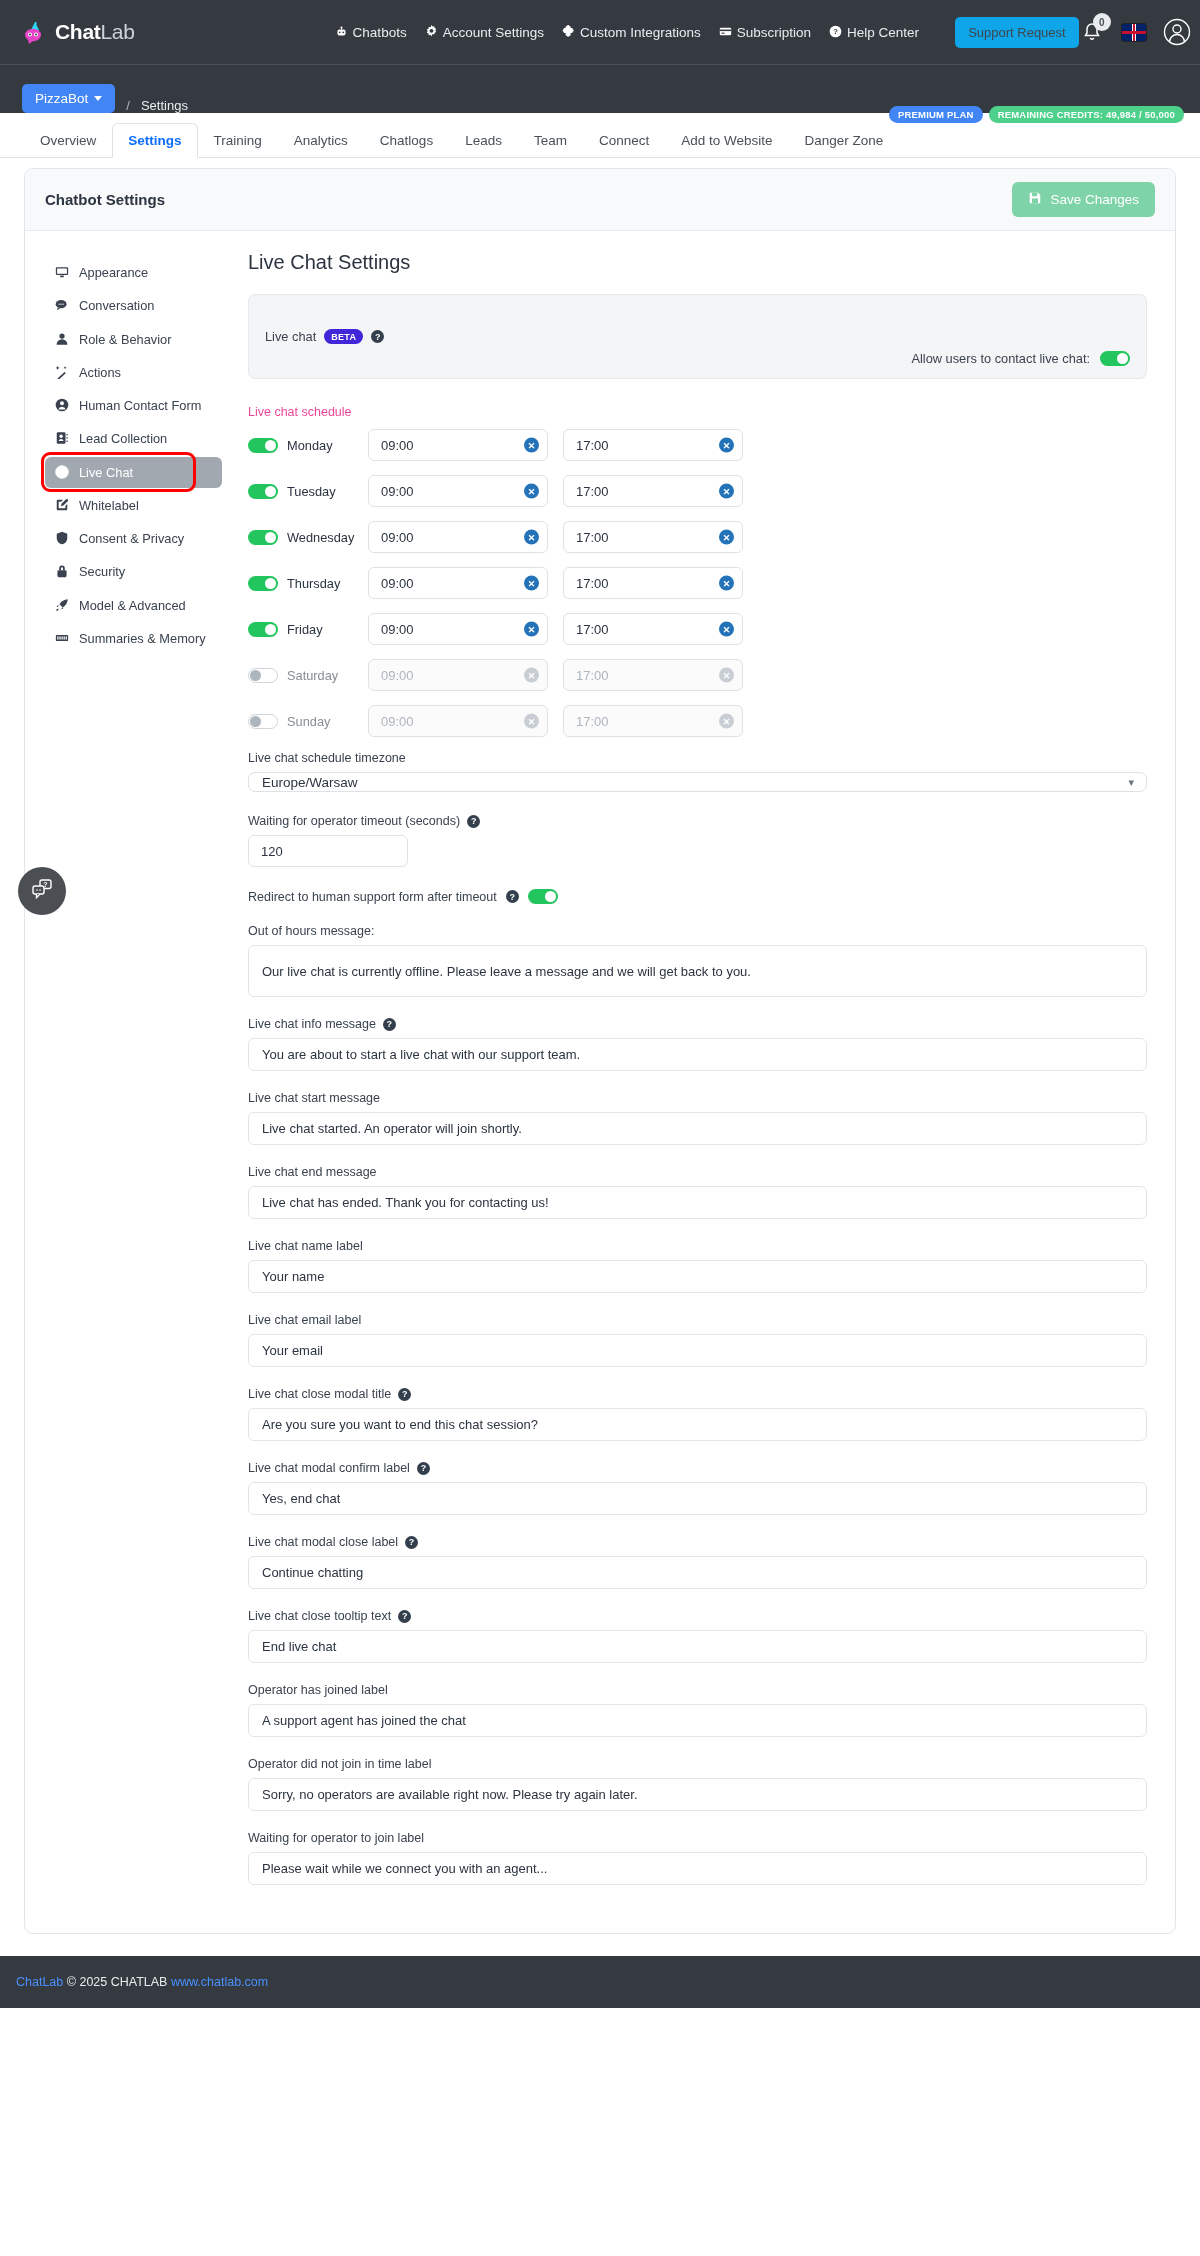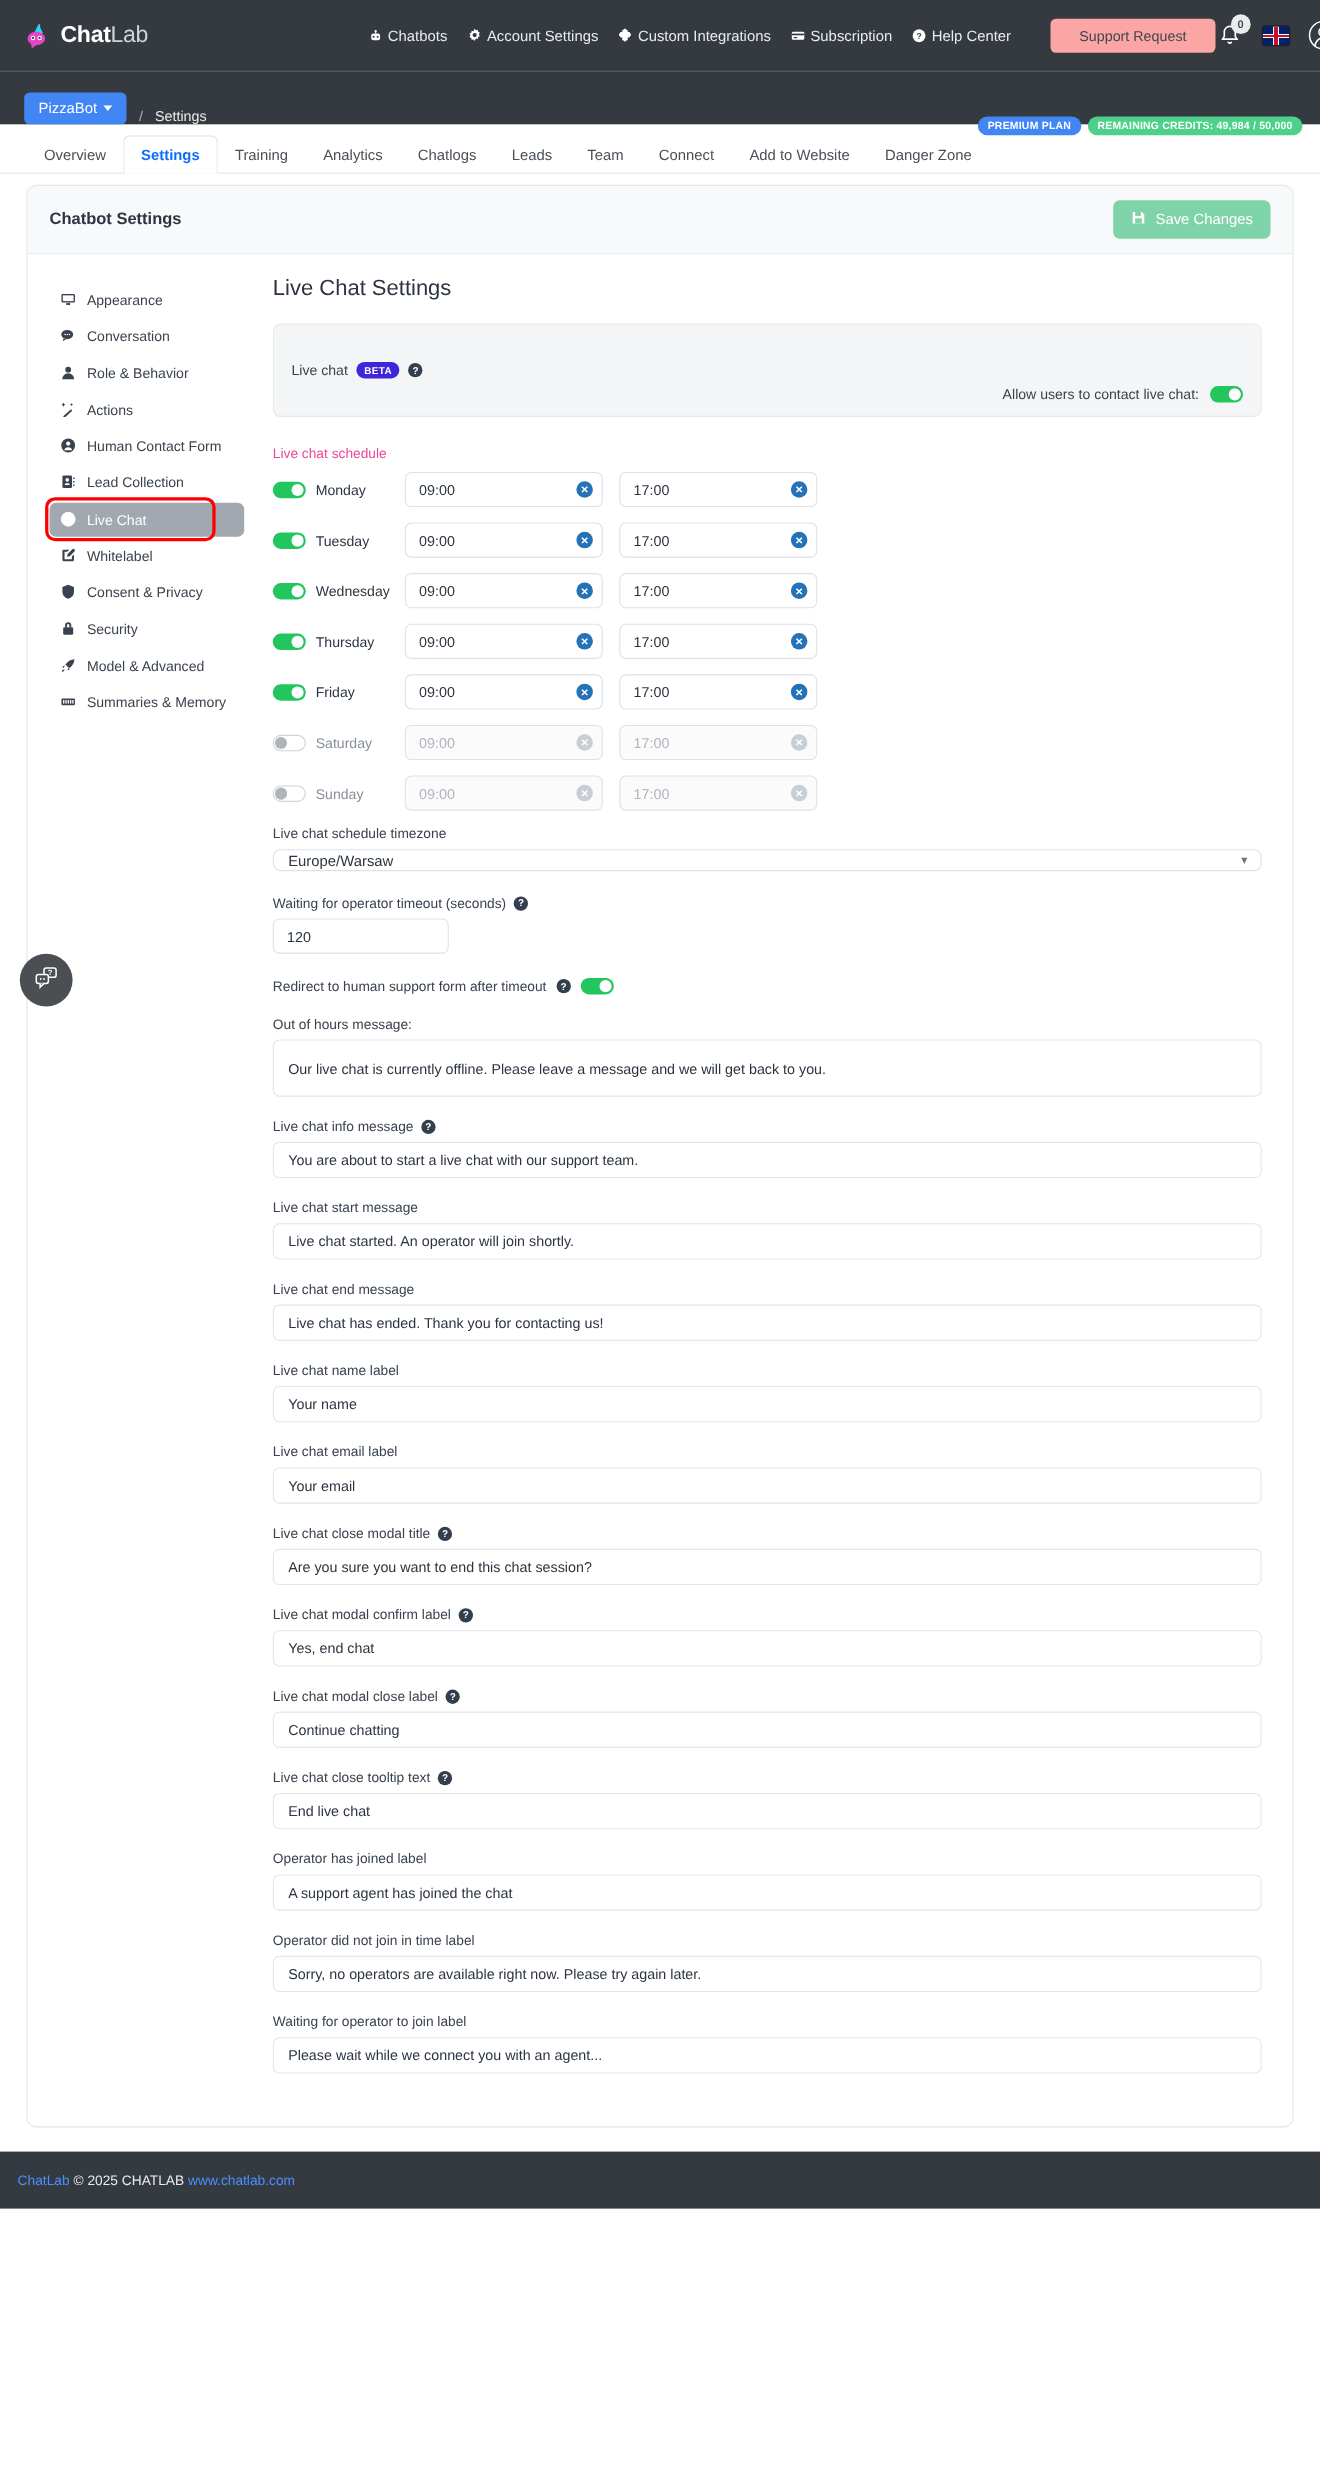--- a/index.html
+++ b/index.html
@@ -20,30 +20,30 @@
     padding: 0 22px;
     border-bottom: 1px solid #4a5056;
   }
   .brand { display: flex; align-items: center; gap: 5px; margin-right: 200px; }
   .brand-logo { width: 28px; height: 28px; position: relative; }
   .brand-text { font-size: 21px; font-weight: 700; color: #fff; letter-spacing: -.3px; }
   .brand-text .lab { font-weight: 400; color: #ced4da; }
 
   .nav-links { display: flex; align-items: center; gap: 18px; }
   .nav-link {
-    display: flex; align-items: center; gap: 5px;
+    display: flex; align-items: flex-start; gap: 5px;
     color: #e9ecef; font-size: 13.5px; text-decoration: none;
     white-space: nowrap; cursor: pointer;
   }
   .nav-link .ico { display:inline-flex; align-items:center; }
   .support-btn {
     margin-left: 18px;
-    background: #fca5a5; color: #40464d;
+    background: #0ea5e9; color: #40464d;
     border: none; border-radius: 5px;
-    font-size: 13px; padding: 8px 26px;
+    font-size: 13px; padding: 8px 13px;
     cursor: pointer; font-family: inherit;
     white-space: nowrap;
   }
   .nav-right { display: flex; align-items: center; gap: 16px; margin-left: auto; }
   .bell-wrap { position: relative; width: 26px; height: 26px; cursor:pointer; }
   .bell-badge {
     position: absolute; top: -6px; right: -6px;
     background: #e9ecef; color: #495057;
     border-radius: 50%; width: 18px; height: 18px;
     font-size: 10px; display:flex; align-items:center; justify-content:center;

